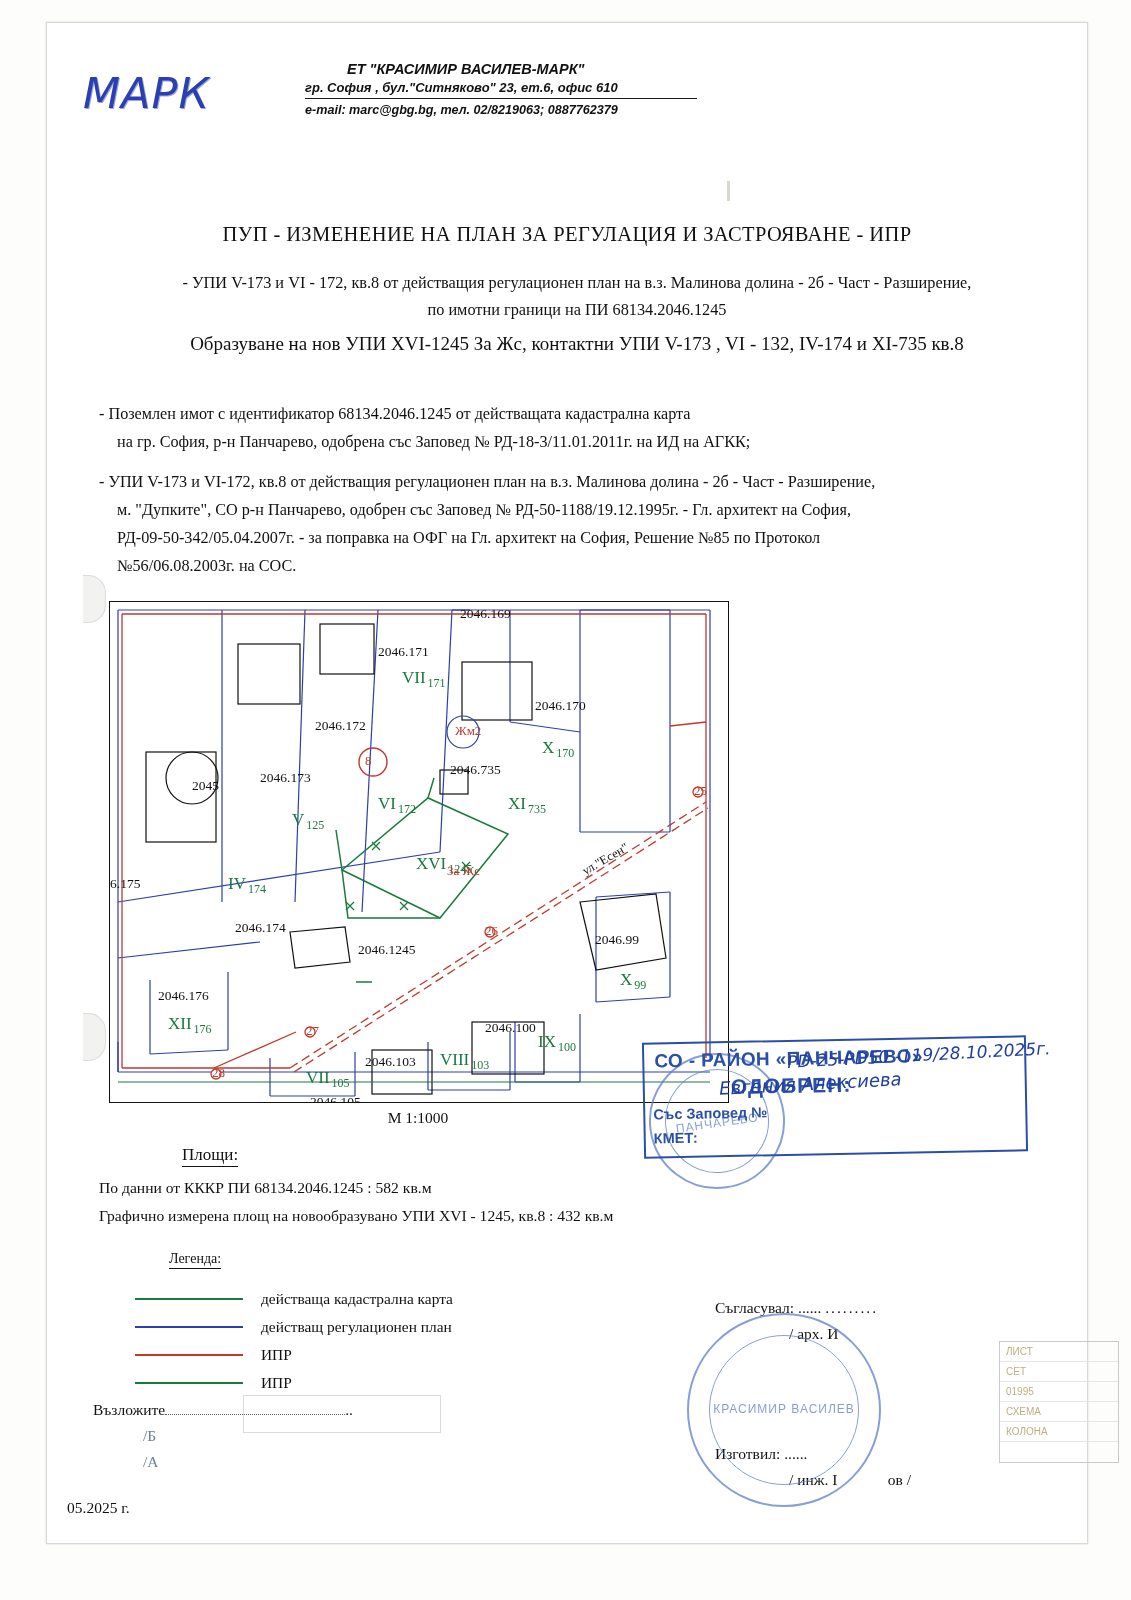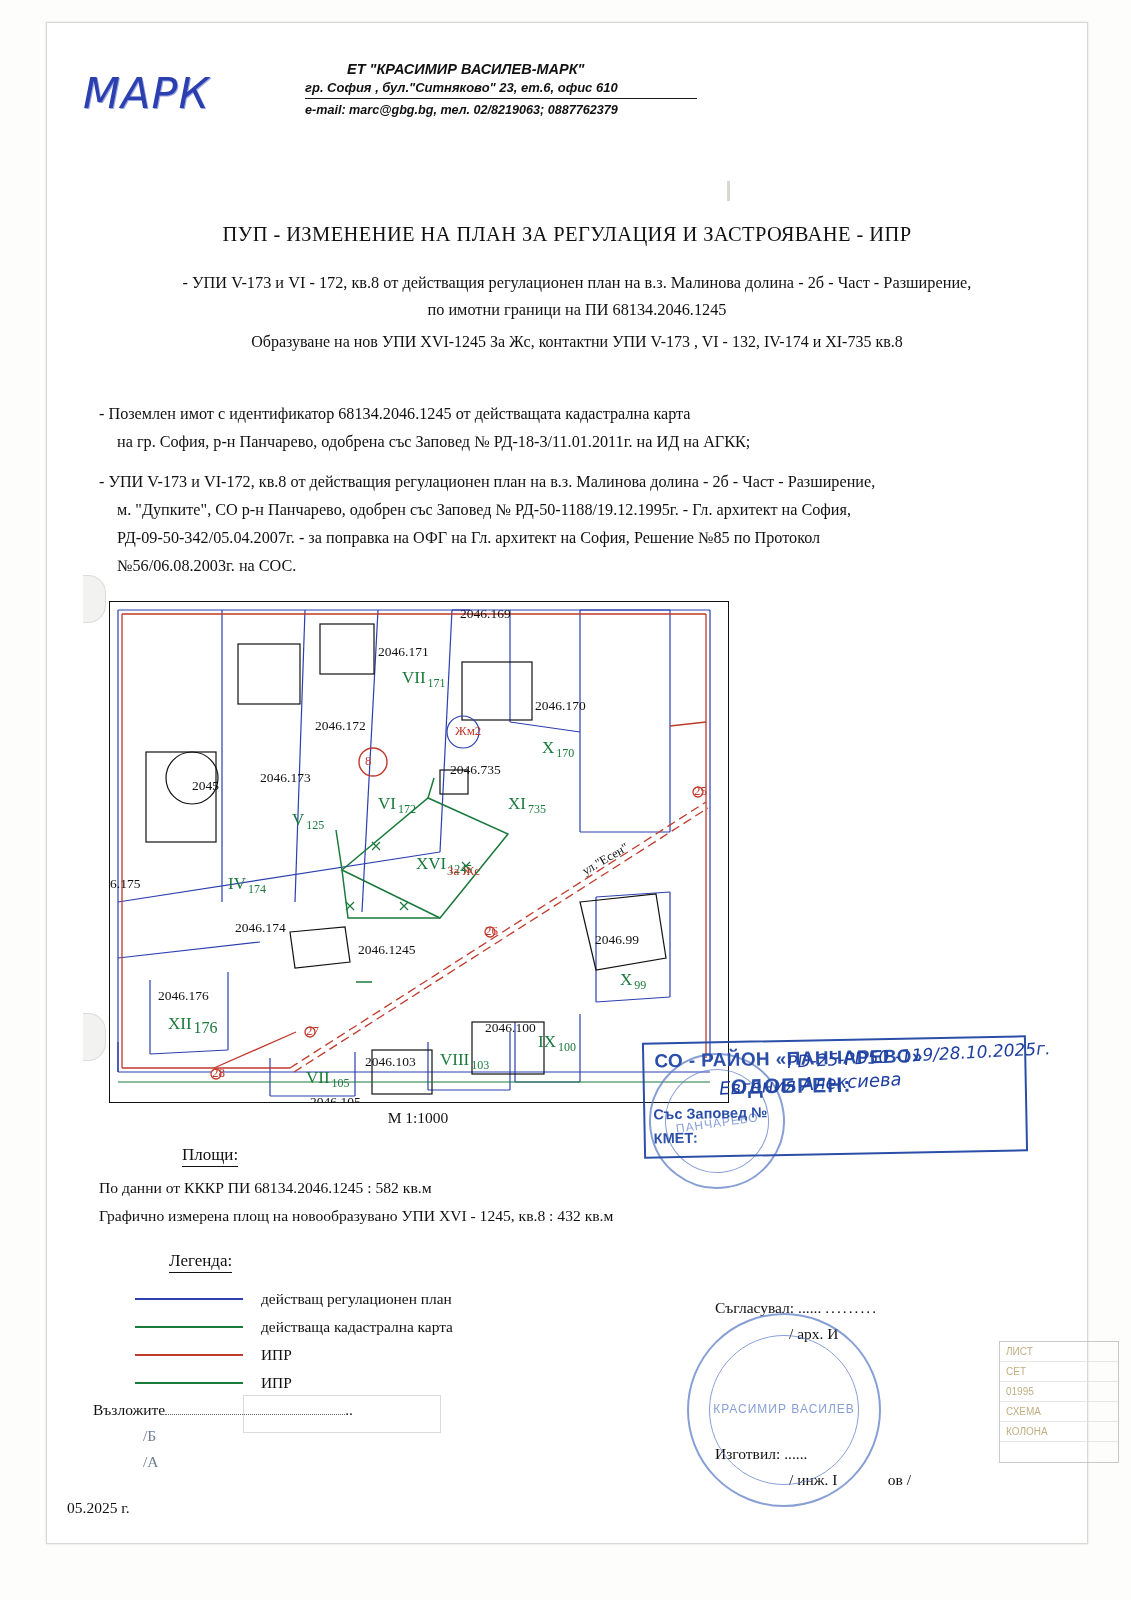--- a/index.html
+++ b/index.html
@@ -37,21 +37,21 @@
   .title{
     position:absolute;left:0;right:0;top:200px;text-align:center;
     font-size:20.5px;letter-spacing:.4px;color:#111;
   }
   .subt{
     position:absolute;left:50px;right:30px;top:246px;text-align:center;
     font-size:16.3px;line-height:27px;color:#111;
   }
   .subt2{
     position:absolute;left:60px;right:40px;top:310px;text-align:center;
-    font-size:16px;color:#111;
+    font-size:19px;color:#111;
   }
   .para{
     position:absolute;left:62px;right:30px;font-size:16.2px;line-height:27px;color:#111;
   }
   .p1{top:346px;left:70px;}
   .p2{top:378px;left:52px;}
   .p3{top:406px;left:70px;}
   .p4{top:446px;left:52px;}
   .p5{top:474px;left:70px;}
   .p6{top:502px;left:70px;}
@@ -65,21 +65,21 @@
   .scale{
     position:absolute;left:62px;top:1086px;width:618px;text-align:center;
     font-size:15.5px;color:#111;
   }
   
   .areas-h{position:absolute;left:135px;top:1122px;font-size:17px;color:#111;
      border-bottom:1.4px solid #111;padding-bottom:1px;}
   .areas-l1{position:absolute;left:52px;top:1156px;font-size:15.6px;color:#111;}
   .areas-l2{position:absolute;left:52px;top:1184px;font-size:15.6px;color:#111;}
   
-  .leg-h{position:absolute;left:122px;top:1228px;font-size:17px;color:#111;
+  .leg-h{position:absolute;left:122px;top:1228px;font-size:14px;color:#111;
      border-bottom:1.4px solid #111;padding-bottom:1px;}
   .leg{position:absolute;left:88px;top:1262px;width:420px;}
   .leg-row{height:28px;display:flex;align-items:center;}
   .leg-line{width:108px;height:0;border-top:2px solid #000;margin-right:18px;}
   .leg-lbl{font-size:15.4px;color:#111;}
   
   .vz{position:absolute;left:46px;top:1378px;font-size:15.5px;color:#111;}
   .vz .dots{display:inline-block;width:180px;border-bottom:1px dotted #666;}
   .vz-l2{position:absolute;left:96px;top:1404px;font-size:15.5px;color:#6f7f92;}
   .vz-l3{position:absolute;left:96px;top:1430px;font-size:15.5px;color:#6f7f92;}
@@ -275,21 +275,21 @@
           <div style="position: absolute; left: 200px; top: 492px; white-space: nowrap; font-family: &quot;Liberation Serif&quot;, serif; font-size: 13.5px; color: rgb(17, 17, 17);">2046.105</div>
           <div style="position: absolute; left: 0px; top: 274px; white-space: nowrap; font-family: &quot;Liberation Serif&quot;, serif; font-size: 13.5px; color: rgb(17, 17, 17);">6.175</div>
           <div style="position: absolute; left: 350px; top: 4px; white-space: nowrap; font-family: &quot;Liberation Serif&quot;, serif; font-size: 13.5px; color: rgb(17, 17, 17);">2046.169</div>
           <div style="position: absolute; left: 292px; top: 66px; white-space: nowrap; font-family: &quot;Liberation Serif&quot;, serif; font-size: 17px; color: rgb(26, 122, 60);"><span>VII</span><span style="font-size: 12px; vertical-align: sub; margin-left: 2px;">171</span></div>
           <div style="position: absolute; left: 432px; top: 136px; white-space: nowrap; font-family: &quot;Liberation Serif&quot;, serif; font-size: 17px; color: rgb(26, 122, 60);"><span>X</span><span style="font-size: 12px; vertical-align: sub; margin-left: 2px;">170</span></div>
           <div style="position: absolute; left: 268px; top: 192px; white-space: nowrap; font-family: &quot;Liberation Serif&quot;, serif; font-size: 17px; color: rgb(26, 122, 60);"><span>VI</span><span style="font-size: 12px; vertical-align: sub; margin-left: 2px;">172</span></div>
           <div style="position: absolute; left: 398px; top: 192px; white-space: nowrap; font-family: &quot;Liberation Serif&quot;, serif; font-size: 17px; color: rgb(26, 122, 60);"><span>XI</span><span style="font-size: 12px; vertical-align: sub; margin-left: 2px;">735</span></div>
           <div style="position: absolute; left: 182px; top: 208px; white-space: nowrap; font-family: &quot;Liberation Serif&quot;, serif; font-size: 17px; color: rgb(26, 122, 60);"><span>V</span><span style="font-size: 12px; vertical-align: sub; margin-left: 2px;">125</span></div>
           <div style="position: absolute; left: 118px; top: 272px; white-space: nowrap; font-family: &quot;Liberation Serif&quot;, serif; font-size: 17px; color: rgb(26, 122, 60);"><span>IV</span><span style="font-size: 12px; vertical-align: sub; margin-left: 2px;">174</span></div>
           <div style="position: absolute; left: 306px; top: 252px; white-space: nowrap; font-family: &quot;Liberation Serif&quot;, serif; font-size: 17px; color: rgb(26, 122, 60);"><span>XVI</span><span style="font-size: 12px; vertical-align: sub; margin-left: 2px;">1245</span></div>
-          <div style="position: absolute; left: 58px; top: 412px; white-space: nowrap; font-family: &quot;Liberation Serif&quot;, serif; font-size: 17px; color: rgb(26, 122, 60);"><span>XII</span><span style="font-size: 16px; vertical-align: sub; margin-left: 2px;">176</span></div>
+          <div style="position: absolute; left: 58px; top: 412px; white-space: nowrap; font-family: &quot;Liberation Serif&quot;, serif; font-size: 17px; color: rgb(26, 122, 60);"><span>XII</span><span style="font-size: 12px; vertical-align: sub; margin-left: 2px;">176</span></div>
           <div style="position: absolute; left: 196px; top: 466px; white-space: nowrap; font-family: &quot;Liberation Serif&quot;, serif; font-size: 17px; color: rgb(26, 122, 60);"><span>VII</span><span style="font-size: 12px; vertical-align: sub; margin-left: 2px;">105</span></div>
           <div style="position: absolute; left: 330px; top: 448px; white-space: nowrap; font-family: &quot;Liberation Serif&quot;, serif; font-size: 17px; color: rgb(26, 122, 60);"><span>VIII</span><span style="font-size: 12px; vertical-align: sub; margin-left: 2px;">103</span></div>
           <div style="position: absolute; left: 428px; top: 430px; white-space: nowrap; font-family: &quot;Liberation Serif&quot;, serif; font-size: 17px; color: rgb(26, 122, 60);"><span>IX</span><span style="font-size: 12px; vertical-align: sub; margin-left: 2px;">100</span></div>
           <div style="position: absolute; left: 510px; top: 368px; white-space: nowrap; font-family: &quot;Liberation Serif&quot;, serif; font-size: 17px; color: rgb(26, 122, 60);"><span>X</span><span style="font-size: 12px; vertical-align: sub; margin-left: 2px;">99</span></div>
           <div style="position: absolute; left: 255px; top: 151px; white-space: nowrap; font-family: &quot;Liberation Serif&quot;, serif; font-size: 13px; color: rgb(192, 57, 43);">8</div>
           <div style="position: absolute; left: 345px; top: 121px; white-space: nowrap; font-family: &quot;Liberation Serif&quot;, serif; font-size: 13px; color: rgb(192, 57, 43);">Жм2</div>
           <div style="position: absolute; left: 337px; top: 261px; white-space: nowrap; font-family: &quot;Liberation Serif&quot;, serif; font-size: 13px; color: rgb(192, 57, 43);">За Жс</div>
           <div style="position: absolute; left: 584px; top: 181px; white-space: nowrap; font-family: &quot;Liberation Serif&quot;, serif; font-size: 13px; color: rgb(192, 57, 43);">25</div>
           <div style="position: absolute; left: 375px; top: 321px; white-space: nowrap; font-family: &quot;Liberation Serif&quot;, serif; font-size: 13px; color: rgb(192, 57, 43);">26</div>
           <div style="position: absolute; left: 196px; top: 421px; white-space: nowrap; font-family: &quot;Liberation Serif&quot;, serif; font-size: 13px; color: rgb(192, 57, 43);">27</div>
@@ -300,26 +300,26 @@
 
     <div class="scale">М 1:1000</div>
 
     <div class="areas-h">Площи:</div>
     <div class="areas-l1">По данни от КККР ПИ 68134.2046.1245 : 582 кв.м</div>
     <div class="areas-l2">Графично измерена площ на новообразувано УПИ XVI - 1245, кв.8 : 432 кв.м</div>
 
     <div class="leg-h">Легенда:</div>
     <div class="leg">
       <div class="leg-row">
+        <span class="leg-line" style="border-color:#1a7a3c"></span>
+        <span class="leg-lbl">действаща кадастрална карта</span>
+      </div>
+      <div class="leg-row">
         <span class="leg-line" style="border-color:#2b3fb0"></span>
         <span class="leg-lbl">действащ регулационен план</span>
-      </div>
-      <div class="leg-row">
-        <span class="leg-line" style="border-color:#1a7a3c"></span>
-        <span class="leg-lbl">действаща кадастрална карта</span>
       </div>
       <div class="leg-row">
         <span class="leg-line" style="border-color:#c0392b"></span>
         <span class="leg-lbl">ИПР</span>
       </div>
       <div class="leg-row">
         <span class="leg-line" style="border-color:#1a7a3c"></span>
         <span class="leg-lbl">ИПР</span>
       </div>
     </div>

